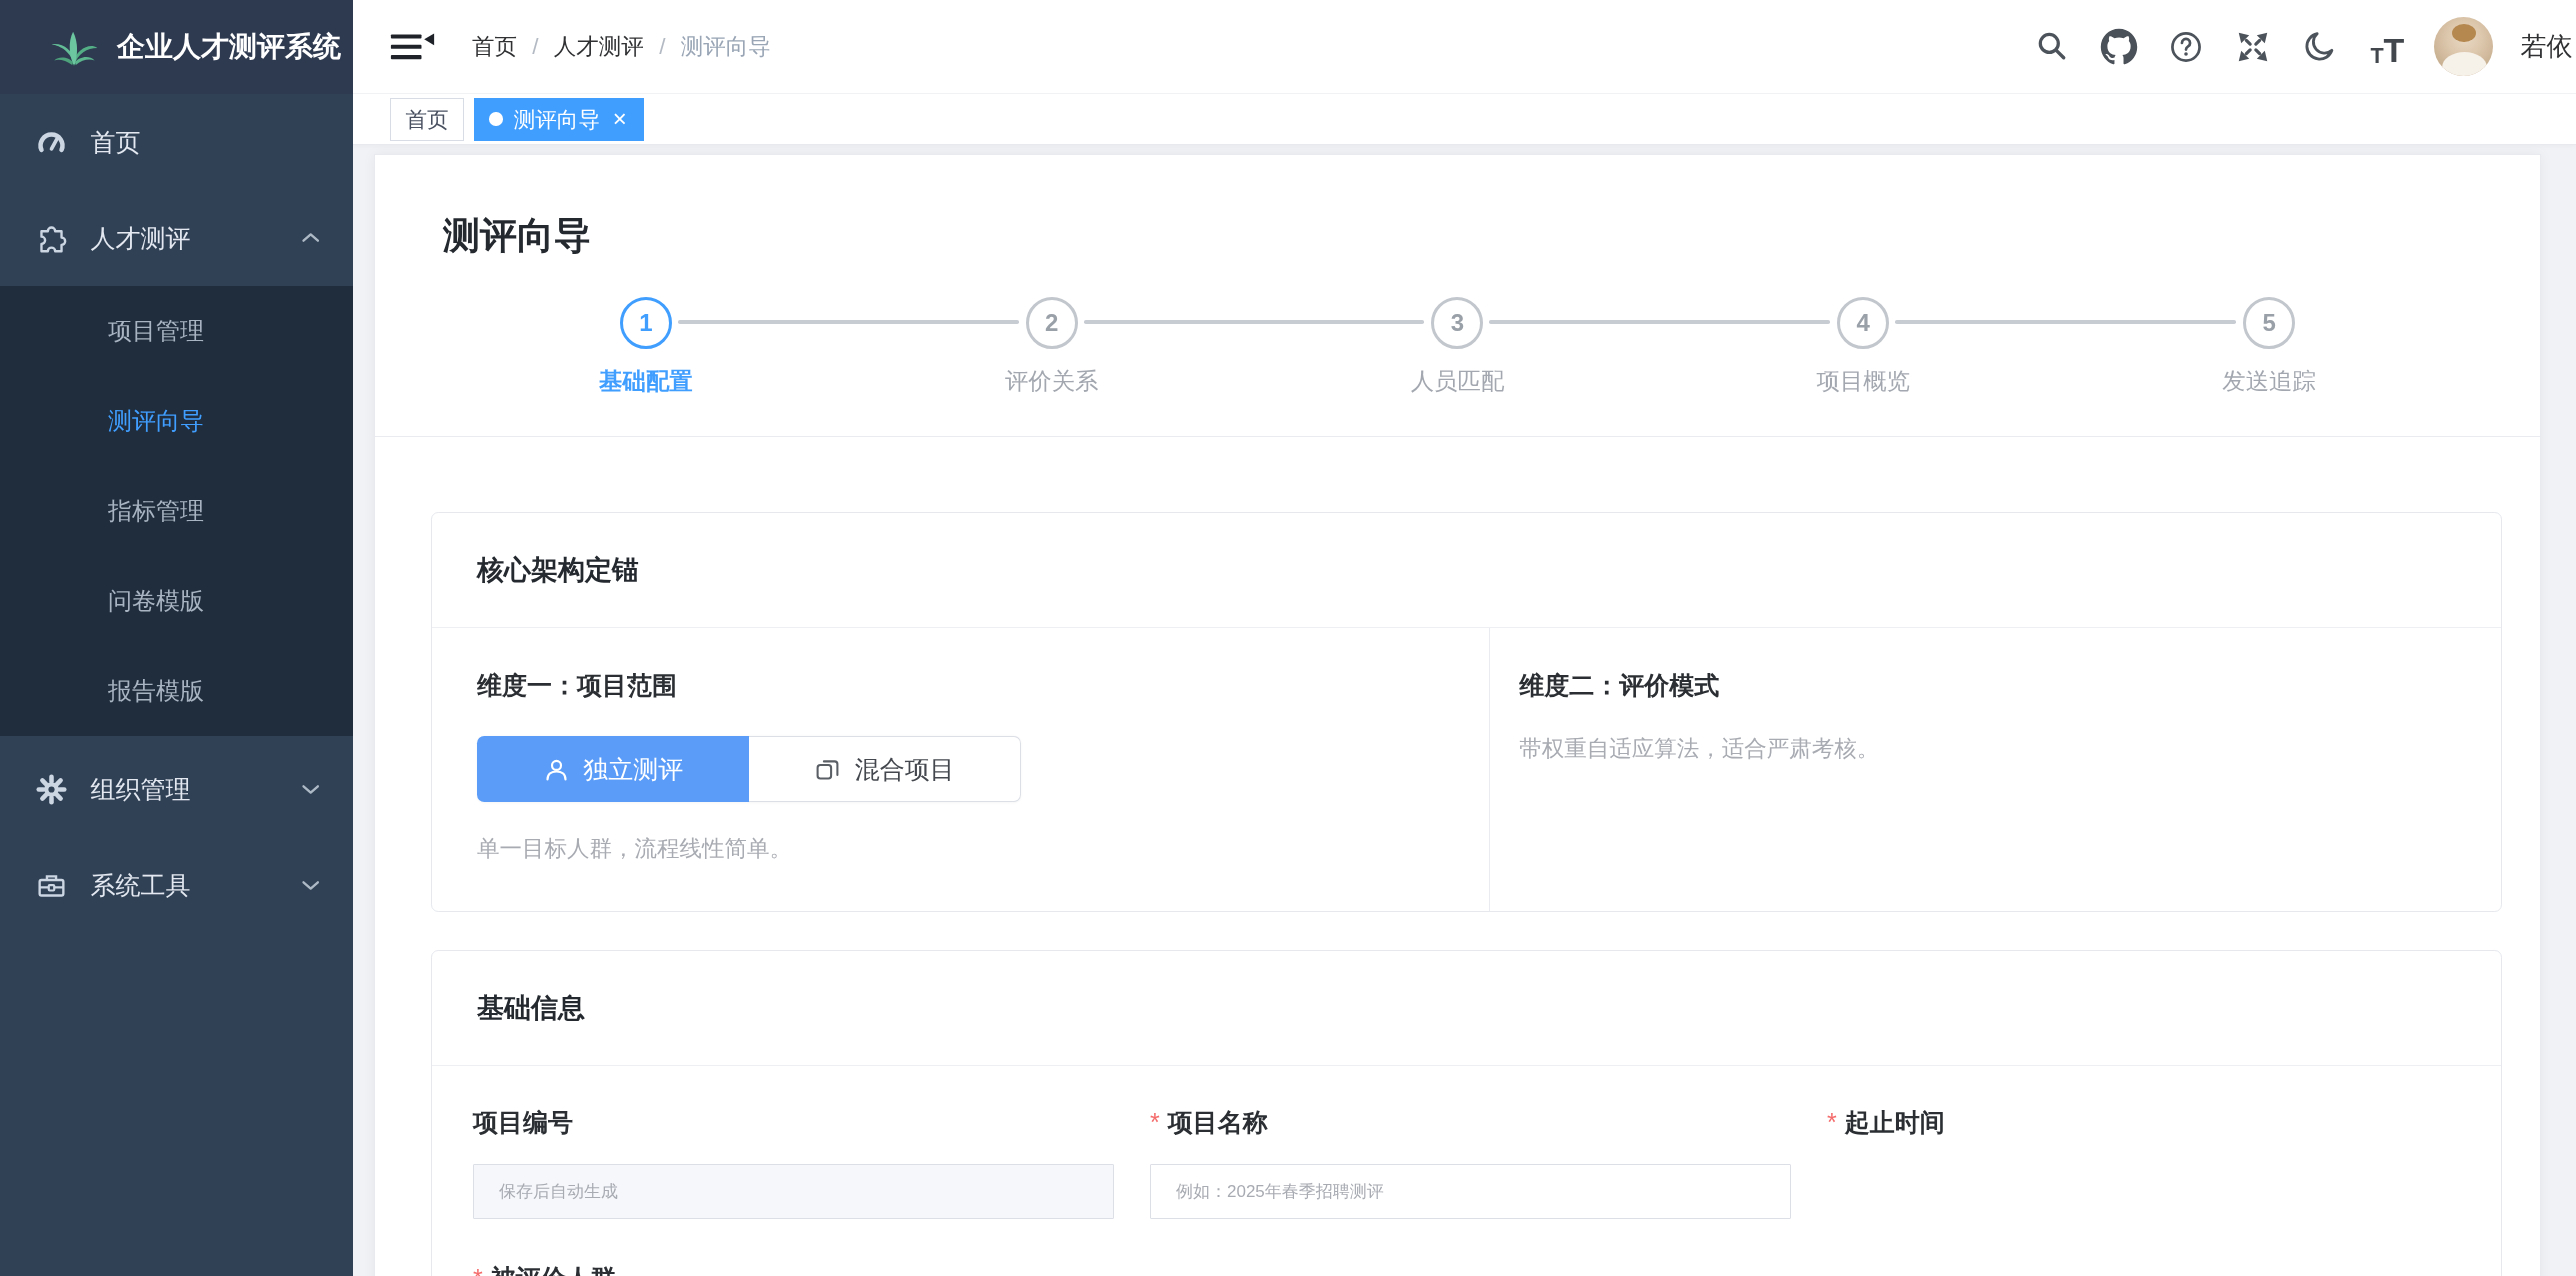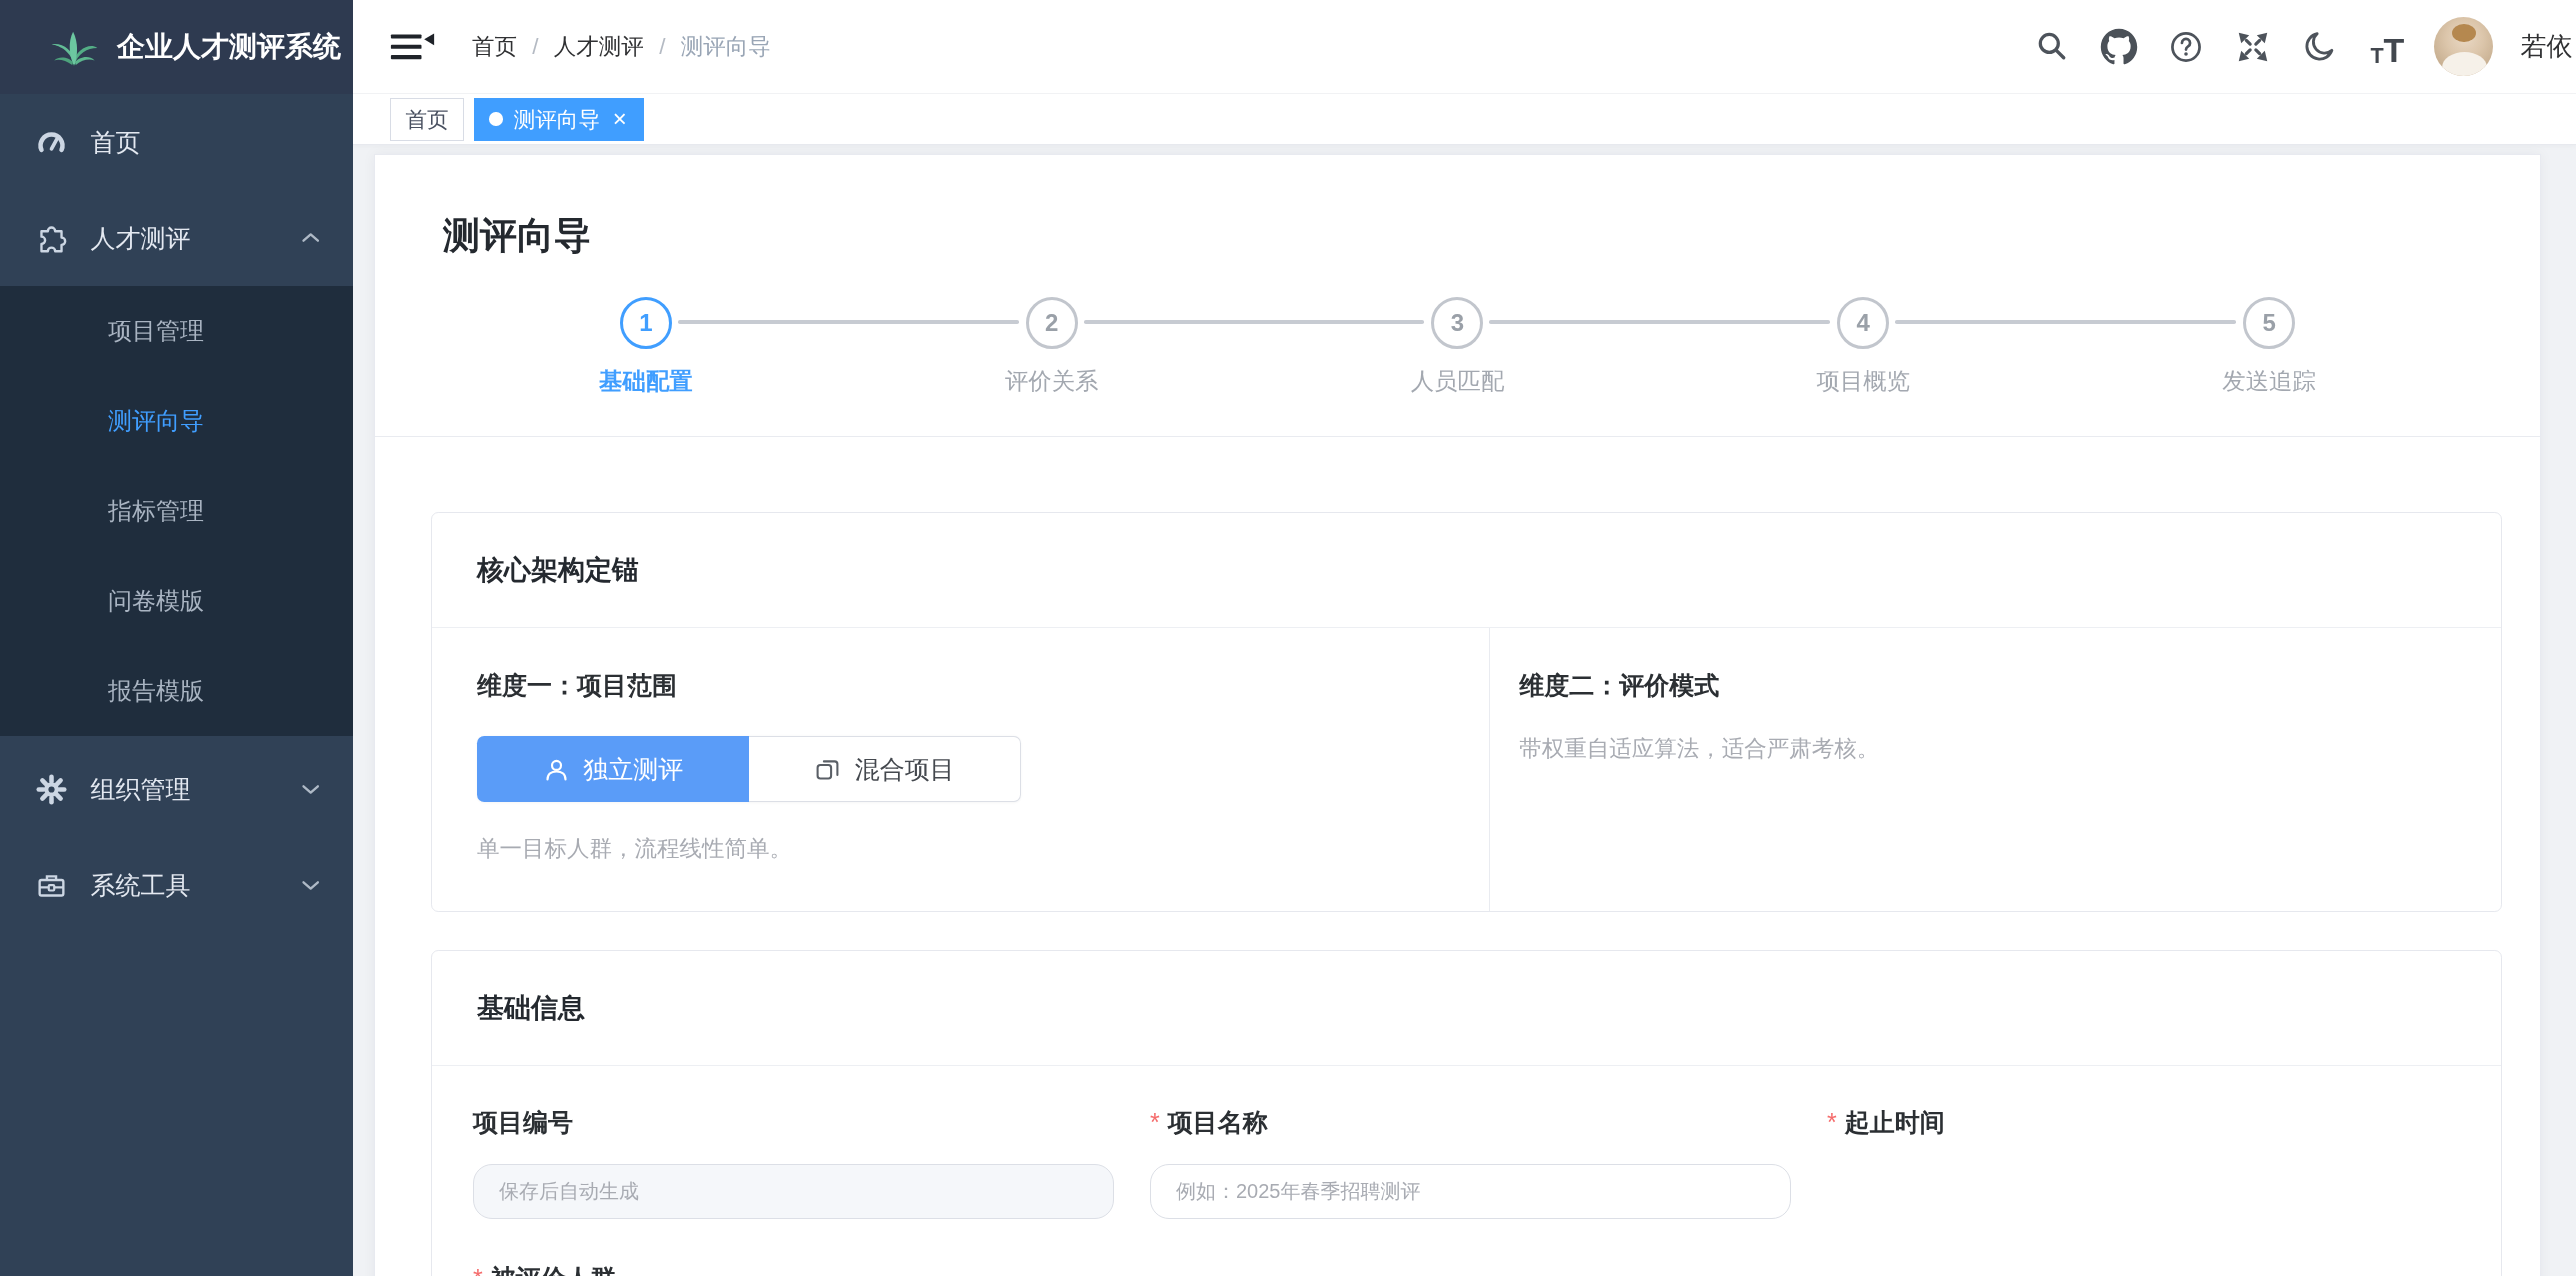--- a/index.html
+++ b/index.html
@@ -68,21 +68,21 @@
   .seg { margin-top:34px; display:inline-flex; height:66px; border-radius:7.2px; box-shadow:0 0.9px 2.7px rgba(0,0,0,0.04); }
   .seg-btn { min-width:272px; display:inline-flex; align-items:center; justify-content:center; gap:13.5px; font-size:25px; cursor:pointer; }
   .seg-btn.on { background:#5a9cf8; color:#fff; border-radius:7.2px 0 0 7.2px; }
   .seg-btn.off { background:#fff; color:#44484e; border:0.9px solid #dcdfe6; border-left:none; border-radius:0 7.2px 7.2px 0; }
   .dim-hint { margin-top:31px; font-size:22.5px; color:#a8abb2; }
 
   .basic-body { padding:40px 33px 63px 41px; }
   .form-grid { display:grid; grid-template-columns:1fr 1fr 1fr; column-gap:36px; }
   .f-label { font-size:25px; font-weight:bold; color:#2b2f33; margin-bottom:25px; display:flex; align-items:center; }
   .req { color:#f56c6c; margin-right:8px; font-weight:normal; }
-  .inp { width:100%; height:55px; border:0.9px solid #dcdfe6; border-radius:19px; padding:0 25px; font-size:20px; color:#606266; background:#fff; outline:none; font-family:"Liberation Sans", sans-serif; }
+  .inp { width:100%; height:55px; border:0.9px solid #dcdfe6; border-radius:1px; padding:0 25px; font-size:17px; color:#606266; background:#fff; outline:none; font-family:"Liberation Sans", sans-serif; }
   .inp::placeholder { color:#a8abb2; }
   .inp.disabled { background:#f5f7fa; }
   .date-range { height:55px; border:0.9px solid #dcdfe6; border-radius:7.2px; display:flex; align-items:center; padding:0 20px; gap:5.4px; background:#fff; cursor:pointer; }
   .dr-ph { flex:1; text-align:center; font-size:23.4px; color:#a8abb2; }
   .dr-sep { font-size:23.4px; color:#2f3338; }
   .label-target { margin-top:43px; margin-bottom:0; }
 </style>
 </head>
 <body>
 

